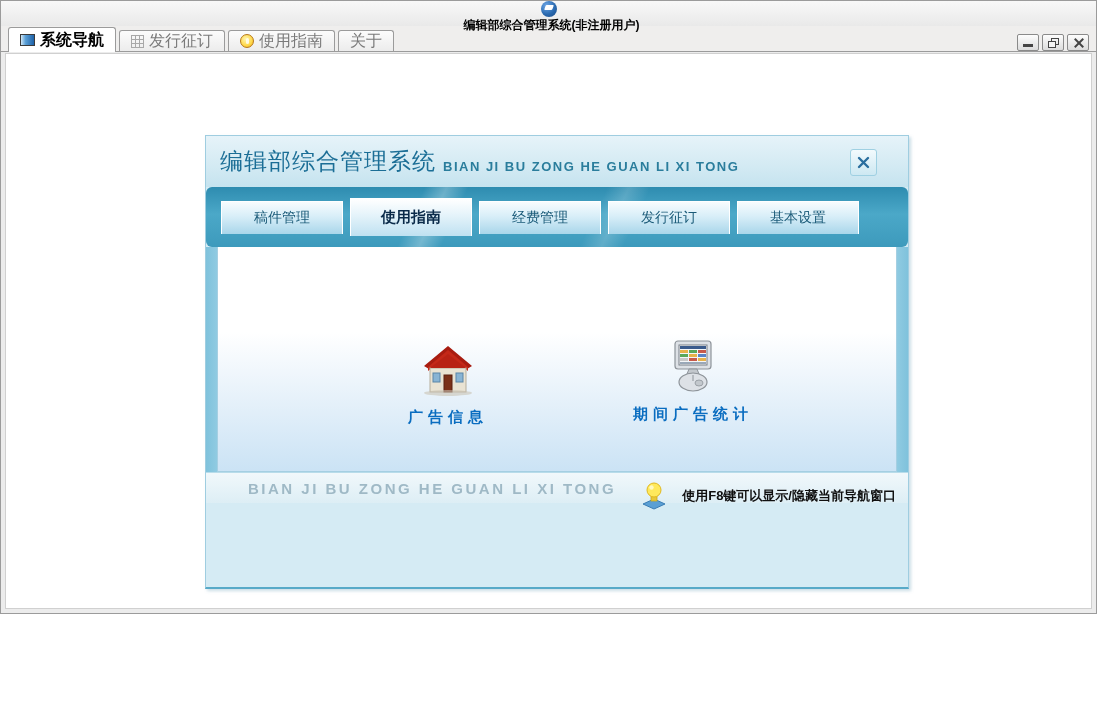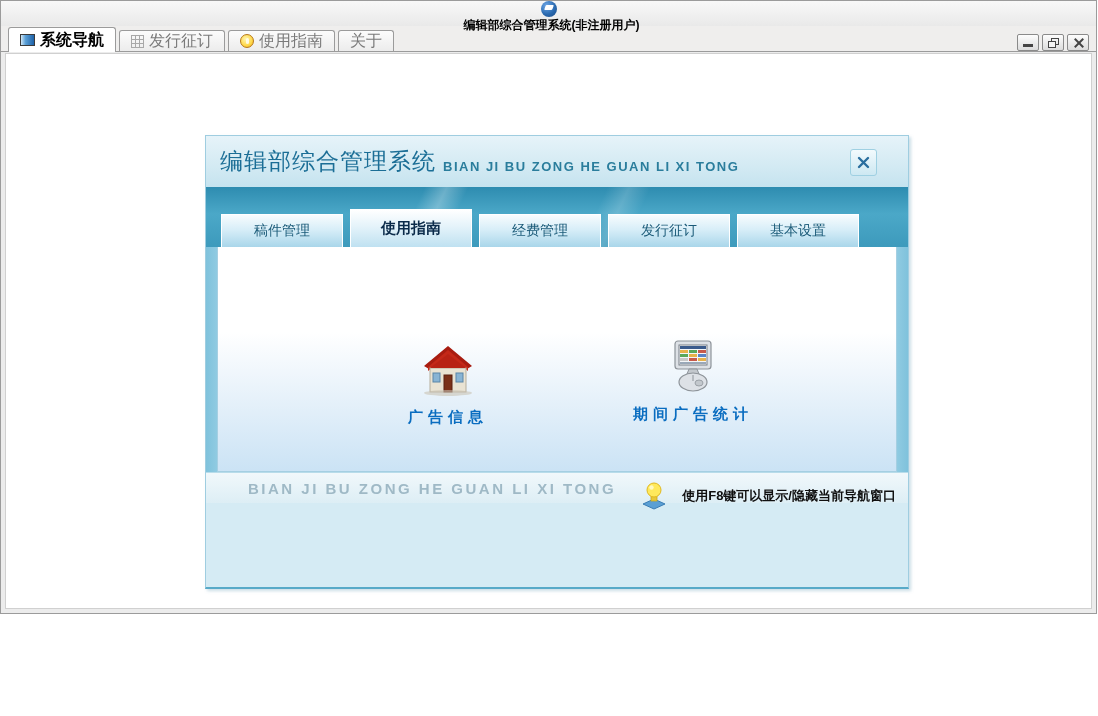--- a/index.html
+++ b/index.html
@@ -104,21 +104,21 @@
     background:linear-gradient(#f2fafd,#cde8f2);
     border:1px solid #9fd0e2; border-radius:3px; cursor:pointer;
     display:flex; align-items:center; justify-content:center;
   }
 
   .dlg-tabband {
     height:60px; position:relative;
     background:
       linear-gradient(115deg, rgba(255,255,255,0) 30%, rgba(255,255,255,.28) 33%, rgba(255,255,255,0) 36%, rgba(255,255,255,0) 55%, rgba(255,255,255,.18) 58%, rgba(255,255,255,0) 61%),
       linear-gradient(180deg,#2e8cb0 0%, #4ba8c8 45%, #3d9abc 100%);
-    display:flex; align-items:flex-end; padding-left:15px;
+    display:flex; align-items:center; padding-left:15px;border-radius:6px;
   }
   .dlg-tab {
     width:122px; height:33px; margin-right:7px;
     background:linear-gradient(#f7fcfe 0%, #d8eef8 45%, #a9d6ea 100%);
     border:1px solid #ffffff; border-bottom:none;
     display:flex; align-items:center; justify-content:center;
     font-size:14px; color:#1a5a78; cursor:pointer; white-space:nowrap;
   }
   .dlg-tab.active {
     height:38px; font-size:15px; font-weight:bold; color:#0b2b4a;

